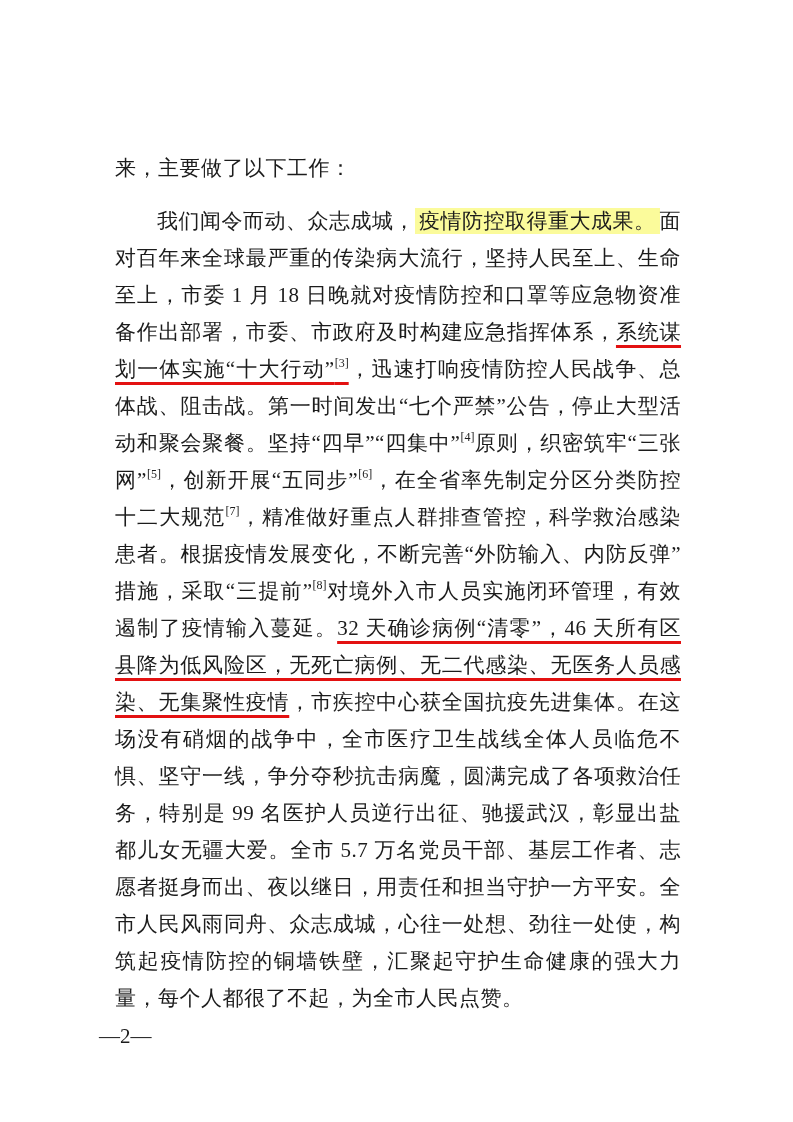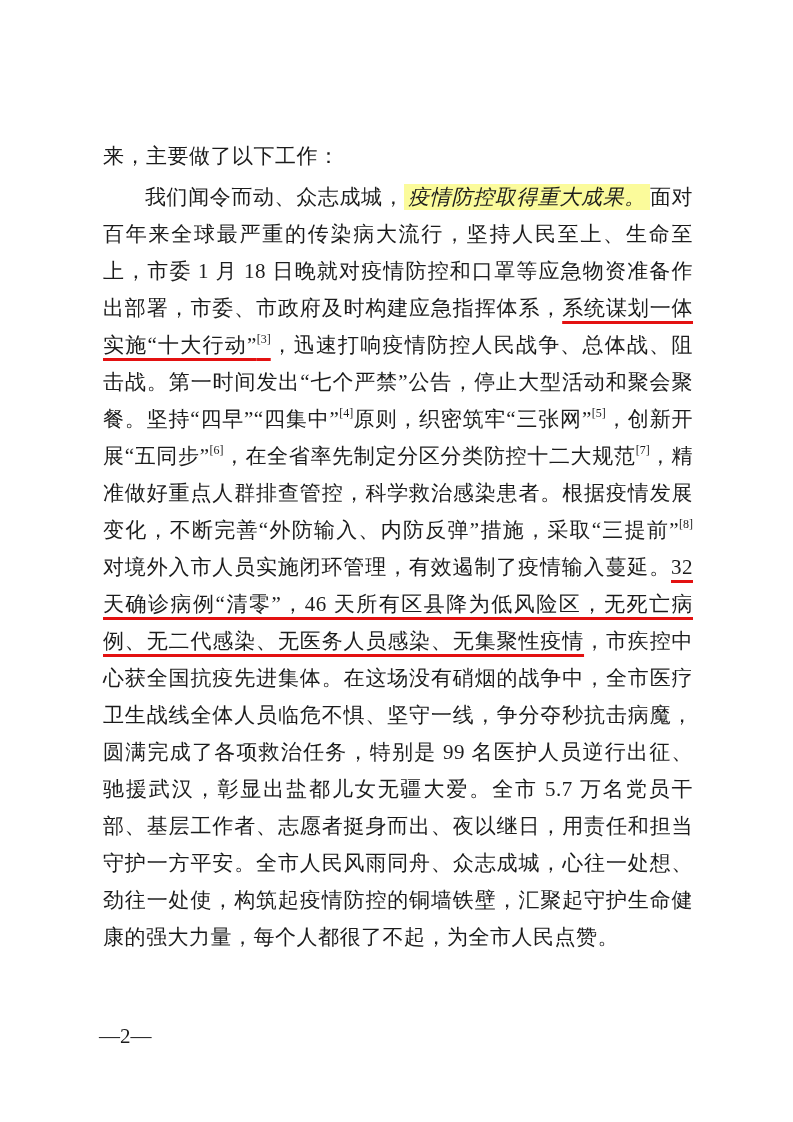--- a/index.html
+++ b/index.html
@@ -24,26 +24,25 @@
   .doc-body{
     position:absolute;
     left:99px;top:134px;
     width:598px;
     font-size:21px;
     line-height:37px;
     text-align:justify;
     text-justify:inter-ideograph;
     letter-spacing:0.5px;
   }
-  .doc-body p{margin:4px;padding:0;}
+  .doc-body p{margin:16px;padding:0;}
   .doc-body p.indent{text-indent:2em;}
   .hl{
     background:var(--hl);
     padding:1px 4px;
-    font-style:italic;
   }
   .rul{
     text-decoration:underline;
     text-decoration-color:var(--rul);
     text-decoration-thickness:3px;
     text-underline-offset:6px;
     text-decoration-skip-ink:none;
   }
   .sup{
     font-size:12px;

